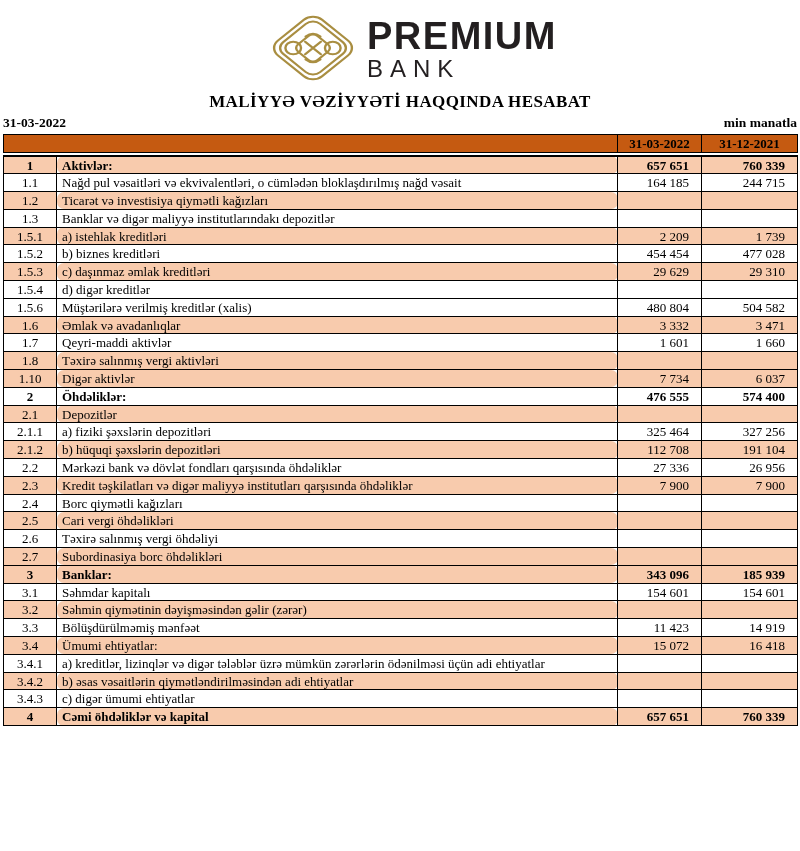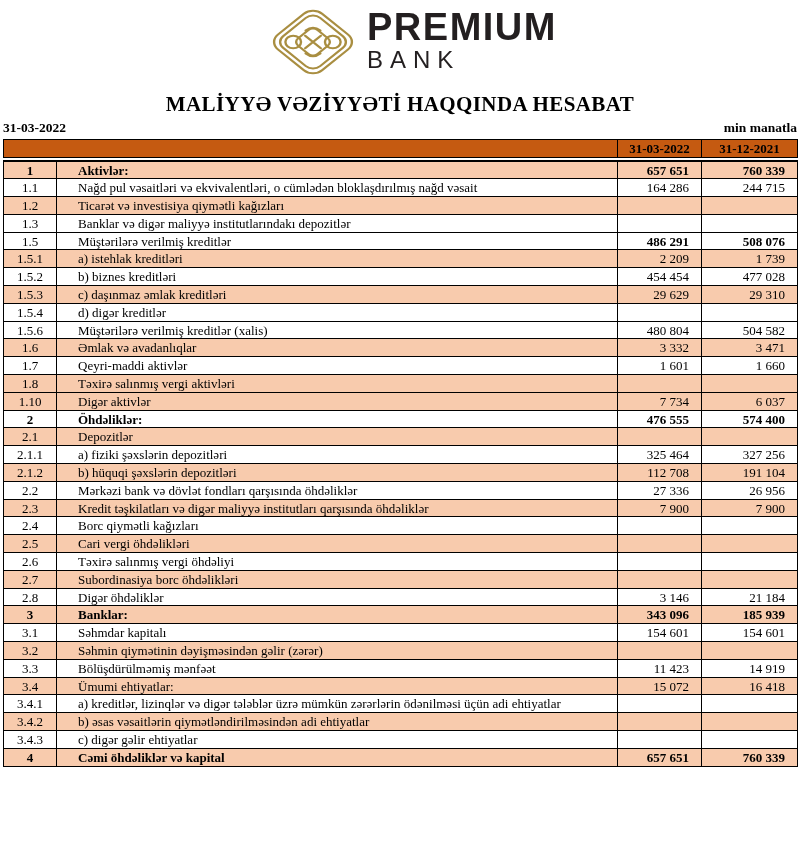--- a/index.html
+++ b/index.html
@@ -10,48 +10,48 @@
     --logo-gold:#A98E41;
     --brand-ink:#231F20;
     --text:#000000;
   }
   *{margin:0;padding:0;box-sizing:border-box;}
   html,body{background:#ffffff;}
   body{font-family:"Liberation Serif","DejaVu Serif",serif;color:var(--text);}
   .page{position:relative;width:800px;height:851px;background:#fff;overflow:hidden;margin:0 auto;}
 
   
-  .brand{display:flex;justify-content:center;align-items:flex-start;padding-top:5px;height:90px;padding-left:24px;}
+  .brand{display:flex;justify-content:center;align-items:center;padding-top:5px;height:90px;padding-left:24px;}
   .brand-emblem{width:92px;height:74px;flex:0 0 auto;margin-right:8px;color:var(--logo-gold);}
   .brand-text{display:flex;flex-direction:column;padding-top:3px;}
   .brand-name{font-family:"Liberation Sans","DejaVu Sans",sans-serif;font-weight:bold;
     font-size:38px;line-height:1.0;letter-spacing:1.5px;color:var(--brand-ink);}
   .brand-sub{font-family:"Liberation Sans","DejaVu Sans",sans-serif;font-weight:normal;
     font-size:24px;line-height:1.05;letter-spacing:7px;color:var(--brand-ink);margin-top:1px;}
 
   
-  .doc-title{text-align:center;font-weight:bold;font-size:21px;letter-spacing:0.4px;margin-top:2px;}
+  .doc-title{text-align:center;font-weight:bold;font-size:17px;letter-spacing:0.4px;margin-top:2px;}
   .meta-row{display:flex;justify-content:space-between;align-items:flex-end;
     font-weight:bold;font-size:13.5px;padding:0 3px;margin-top:3px;}
 
   
   .tbl-wrap{width:794px;margin:3px 3px 0 3px;}
   table{border-collapse:collapse;table-layout:fixed;width:794px;}
   td{overflow:hidden;white-space:nowrap;}
 
   .hdr-table{border:1.5px solid var(--border);}
   .hdr-table td{background:var(--header-bg);border:1px solid var(--border);
     height:18px;font-weight:bold;font-size:13px;text-align:center;vertical-align:middle;}
 
   .body-table{margin-top:2px;border:1.5px solid var(--border);border-top-width:2px;}
   .body-table td{border:1px solid var(--border);height:17.8px;font-size:13px;
     vertical-align:middle;background:var(--row-bg);line-height:1;}
   .body-table tr.shaded td{background:var(--row-alt-bg);}
   td.c-no{text-align:center;}
-  td.c-label{text-align:left;padding-left:21px;}
+  td.c-label{text-align:left;padding-left:5px;border-radius:7px;}
   td.c-val{text-align:right;padding-right:12px;}
   tr.bold-row td{font-weight:bold;}
   tr.bold-values td.c-val{font-weight:bold;}
 </style>
 </head>
 <body>
 
 <div class="page">
 
   <div class="brand">
@@ -106,40 +106,34 @@
       <tbody>
           <tr class="shaded bold-row">
             <td class="c-no">1</td>
             <td class="c-label">Aktivlər:</td>
             <td class="c-val">657 651</td>
             <td class="c-val">760 339</td>
           </tr>
           <tr class="">
             <td class="c-no">1.1</td>
             <td class="c-label">Nağd pul vəsaitləri və  ekvivalentləri, o cümlədən bloklaşdırılmış nağd vəsait</td>
-            <td class="c-val">164 286</td>
+            <td class="c-val">164 185</td>
             <td class="c-val">244 715</td>
           </tr>
           <tr class="shaded">
             <td class="c-no">1.2</td>
             <td class="c-label">Ticarət və investisiya qiymətli kağızları</td>
             <td class="c-val"></td>
             <td class="c-val"></td>
           </tr>
           <tr class="">
             <td class="c-no">1.3</td>
             <td class="c-label">Banklar və digər maliyyə institutlarındakı depozitlər</td>
             <td class="c-val"></td>
             <td class="c-val"></td>
-          </tr>
-          <tr class="bold-values">
-            <td class="c-no">1.5</td>
-            <td class="c-label">Müştərilərə verilmiş kreditlər</td>
-            <td class="c-val">486 291</td>
-            <td class="c-val">508 076</td>
           </tr>
           <tr class="shaded">
             <td class="c-no">1.5.1</td>
             <td class="c-label">a) istehlak kreditləri</td>
             <td class="c-val">2 209</td>
             <td class="c-val">1 739</td>
           </tr>
           <tr class="">
             <td class="c-no">1.5.2</td>
             <td class="c-label">b) biznes kreditləri</td>
@@ -241,26 +235,20 @@
             <td class="c-label">Təxirə salınmış vergi öhdəliyi</td>
             <td class="c-val"></td>
             <td class="c-val"></td>
           </tr>
           <tr class="shaded">
             <td class="c-no">2.7</td>
             <td class="c-label">Subordinasiya borc öhdəlikləri</td>
             <td class="c-val"></td>
             <td class="c-val"></td>
           </tr>
-          <tr class="">
-            <td class="c-no">2.8</td>
-            <td class="c-label">Digər öhdəliklər</td>
-            <td class="c-val">3 146</td>
-            <td class="c-val">21 184</td>
-          </tr>
           <tr class="shaded bold-row">
             <td class="c-no">3</td>
             <td class="c-label">Banklar:</td>
             <td class="c-val">343 096</td>
             <td class="c-val">185 939</td>
           </tr>
           <tr class="">
             <td class="c-no">3.1</td>
             <td class="c-label">Səhmdar kapitalı</td>
             <td class="c-val">154 601</td>
@@ -291,21 +279,21 @@
             <td class="c-val"></td>
           </tr>
           <tr class="shaded">
             <td class="c-no">3.4.2</td>
             <td class="c-label">b) əsas vəsaitlərin qiymətləndirilməsindən adi ehtiyatlar</td>
             <td class="c-val"></td>
             <td class="c-val"></td>
           </tr>
           <tr class="">
             <td class="c-no">3.4.3</td>
-            <td class="c-label">c) digər gəlir ehtiyatlar</td>
+            <td class="c-label">c) digər ümumi ehtiyatlar</td>
             <td class="c-val"></td>
             <td class="c-val"></td>
           </tr>
           <tr class="shaded bold-row">
             <td class="c-no">4</td>
             <td class="c-label">Cəmi öhdəliklər və kapital</td>
             <td class="c-val">657 651</td>
             <td class="c-val">760 339</td>
           </tr>
         </tbody>

